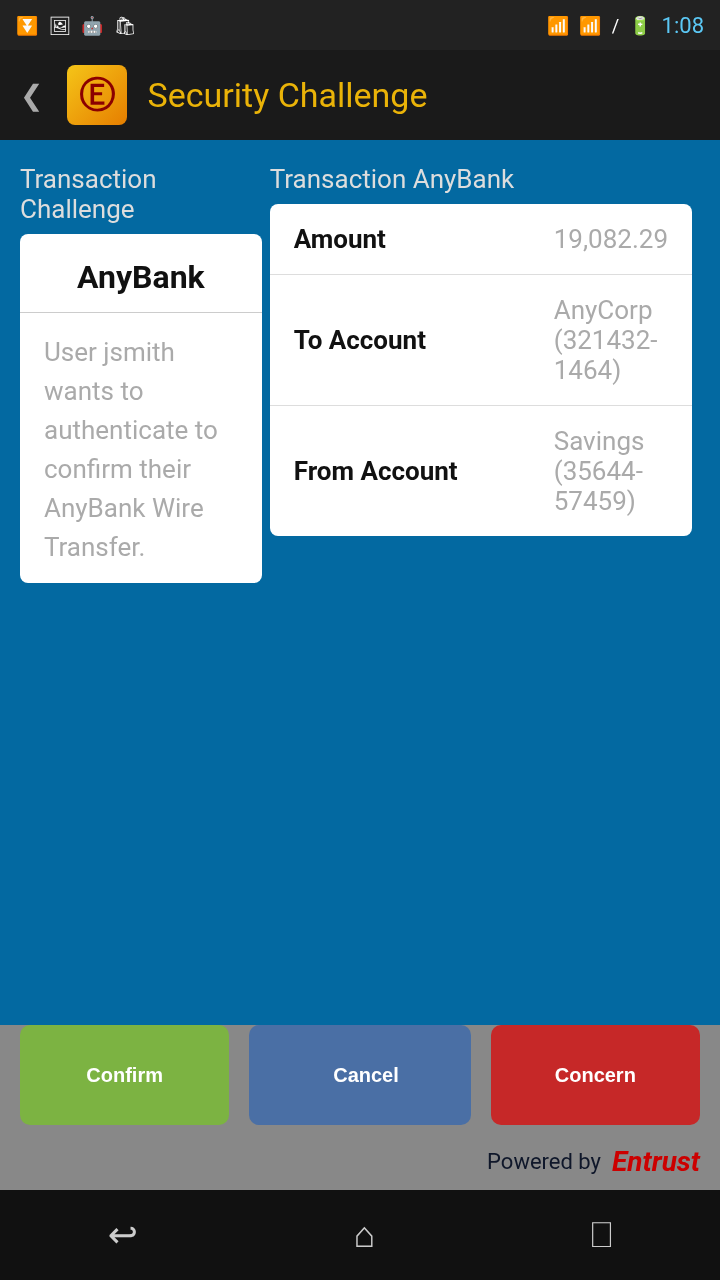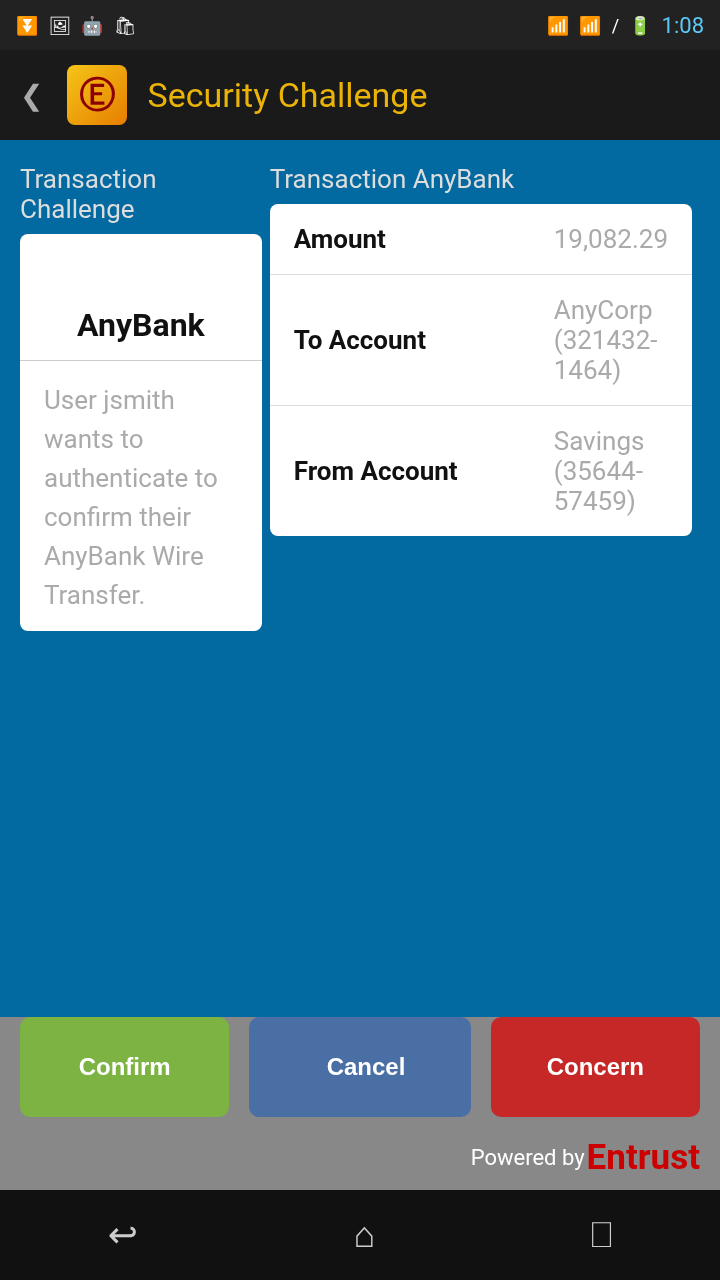--- a/index.html
+++ b/index.html
@@ -104,21 +104,20 @@
       overflow: hidden;
     }
 
     .card-bank-name {
       text-align: center;
       font-size: 32px;
       font-weight: bold;
       color: #111;
       padding: 24px 20px 16px;
       border-bottom: 1px solid #ccc;
-      margin-top: 48px;
     }
 
     .card-message {
       color: #aaa;
       font-size: 26px;
       padding: 20px 24px 16px;
       line-height: 1.5;
     }
 
     
@@ -159,21 +158,21 @@
       gap: 20px;
       padding: 0 20px 20px;
       flex-shrink: 0;
     }
 
     .btn {
       flex: 1;
       height: 100px;
       border: none;
       border-radius: 10px;
-      font-size: 24px;
+      font-size: 20px;
       font-weight: bold;
       cursor: pointer;
       color: #fff;
     }
 
     .btn-confirm {
       background: #7cb342;
     }
 
     .btn-cancel {
@@ -187,28 +186,29 @@
 
     
     .powered-by {
       display: flex;
       align-items: center;
       justify-content: flex-end;
       padding: 0 20px 12px;
       flex-shrink: 0;
     }
     .powered-by-text {
-      color: #ffffff;
+      color: #0f172a;
       font-size: 22px;
-      margin-right: 2px;
+      margin-right: 11px;
     }
     .powered-by-brand {
       color: #cc0000;
-      font-size: 35px;
+      font-size: 28px;
       font-weight: bold;
+      font-style: italic;
       text-align: right;
     }
 
     
     .nav-bar {
       background: #111;
       height: 90px;
       display: flex;
       align-items: center;
       justify-content: space-around;

